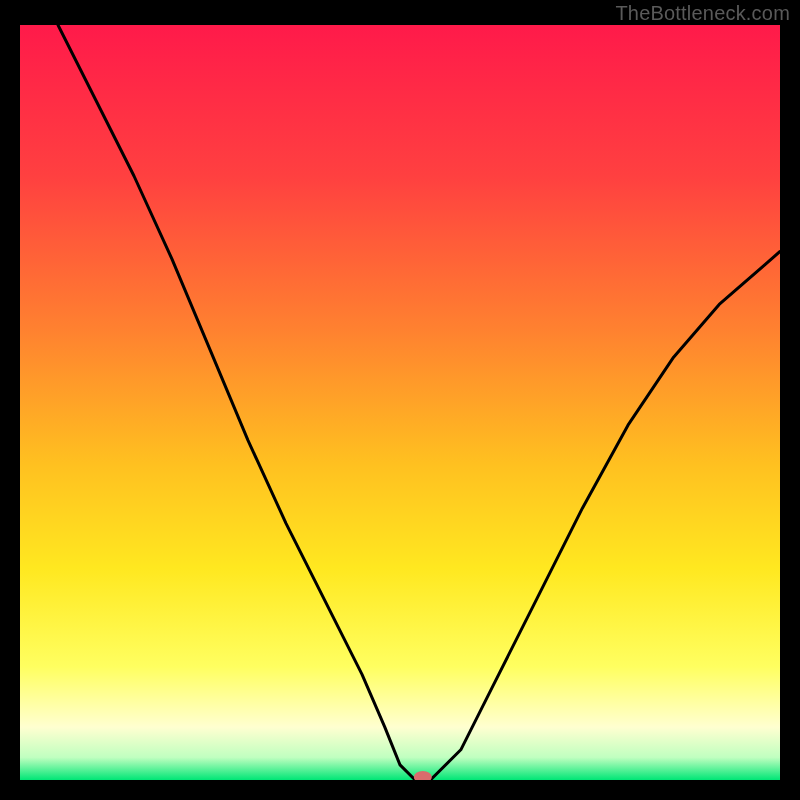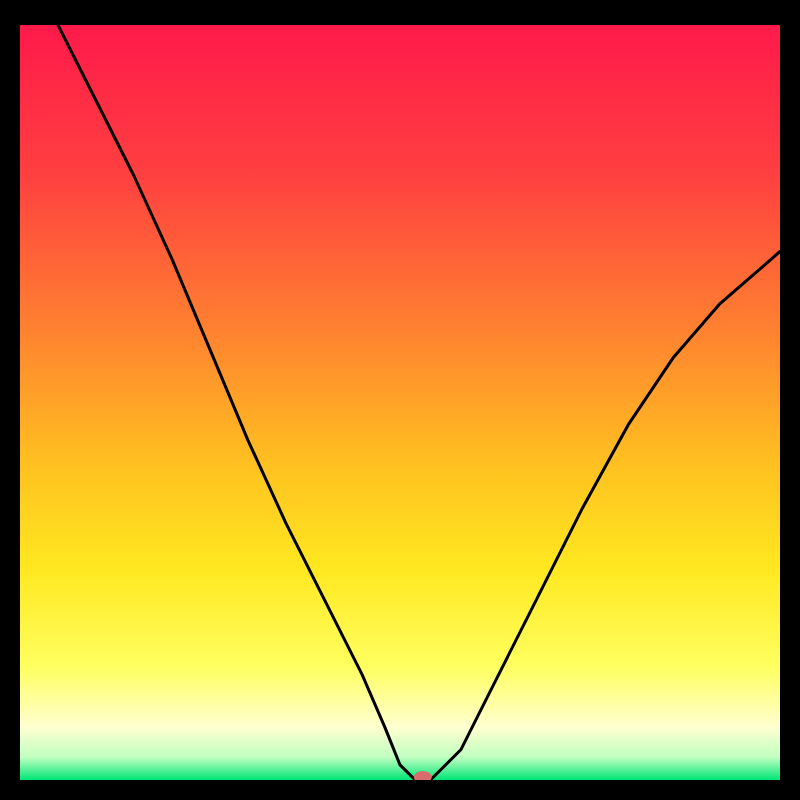--- a/index.html
+++ b/index.html
@@ -51,20 +51,21 @@
   .marker {
     fill: #d96c6c;
     stroke: none;
   }
 </style>
 </head>
 <body>
 
 <div class="frame">
 
+  <div class="watermark">TheBottleneck.com</div>
 
   <div class="plot-area">
     <svg viewBox="0 0 760 755" preserveAspectRatio="none">
       <defs>
         <linearGradient id="bg-grad" x1="0" y1="0" x2="0" y2="1">
 
         <stop offset="0%" stop-color="#ff1a4a"></stop>
             <stop offset="20%" stop-color="#ff4040"></stop>
             <stop offset="40%" stop-color="#ff8030"></stop>
             <stop offset="57.99999999999999%" stop-color="#ffc020"></stop>

